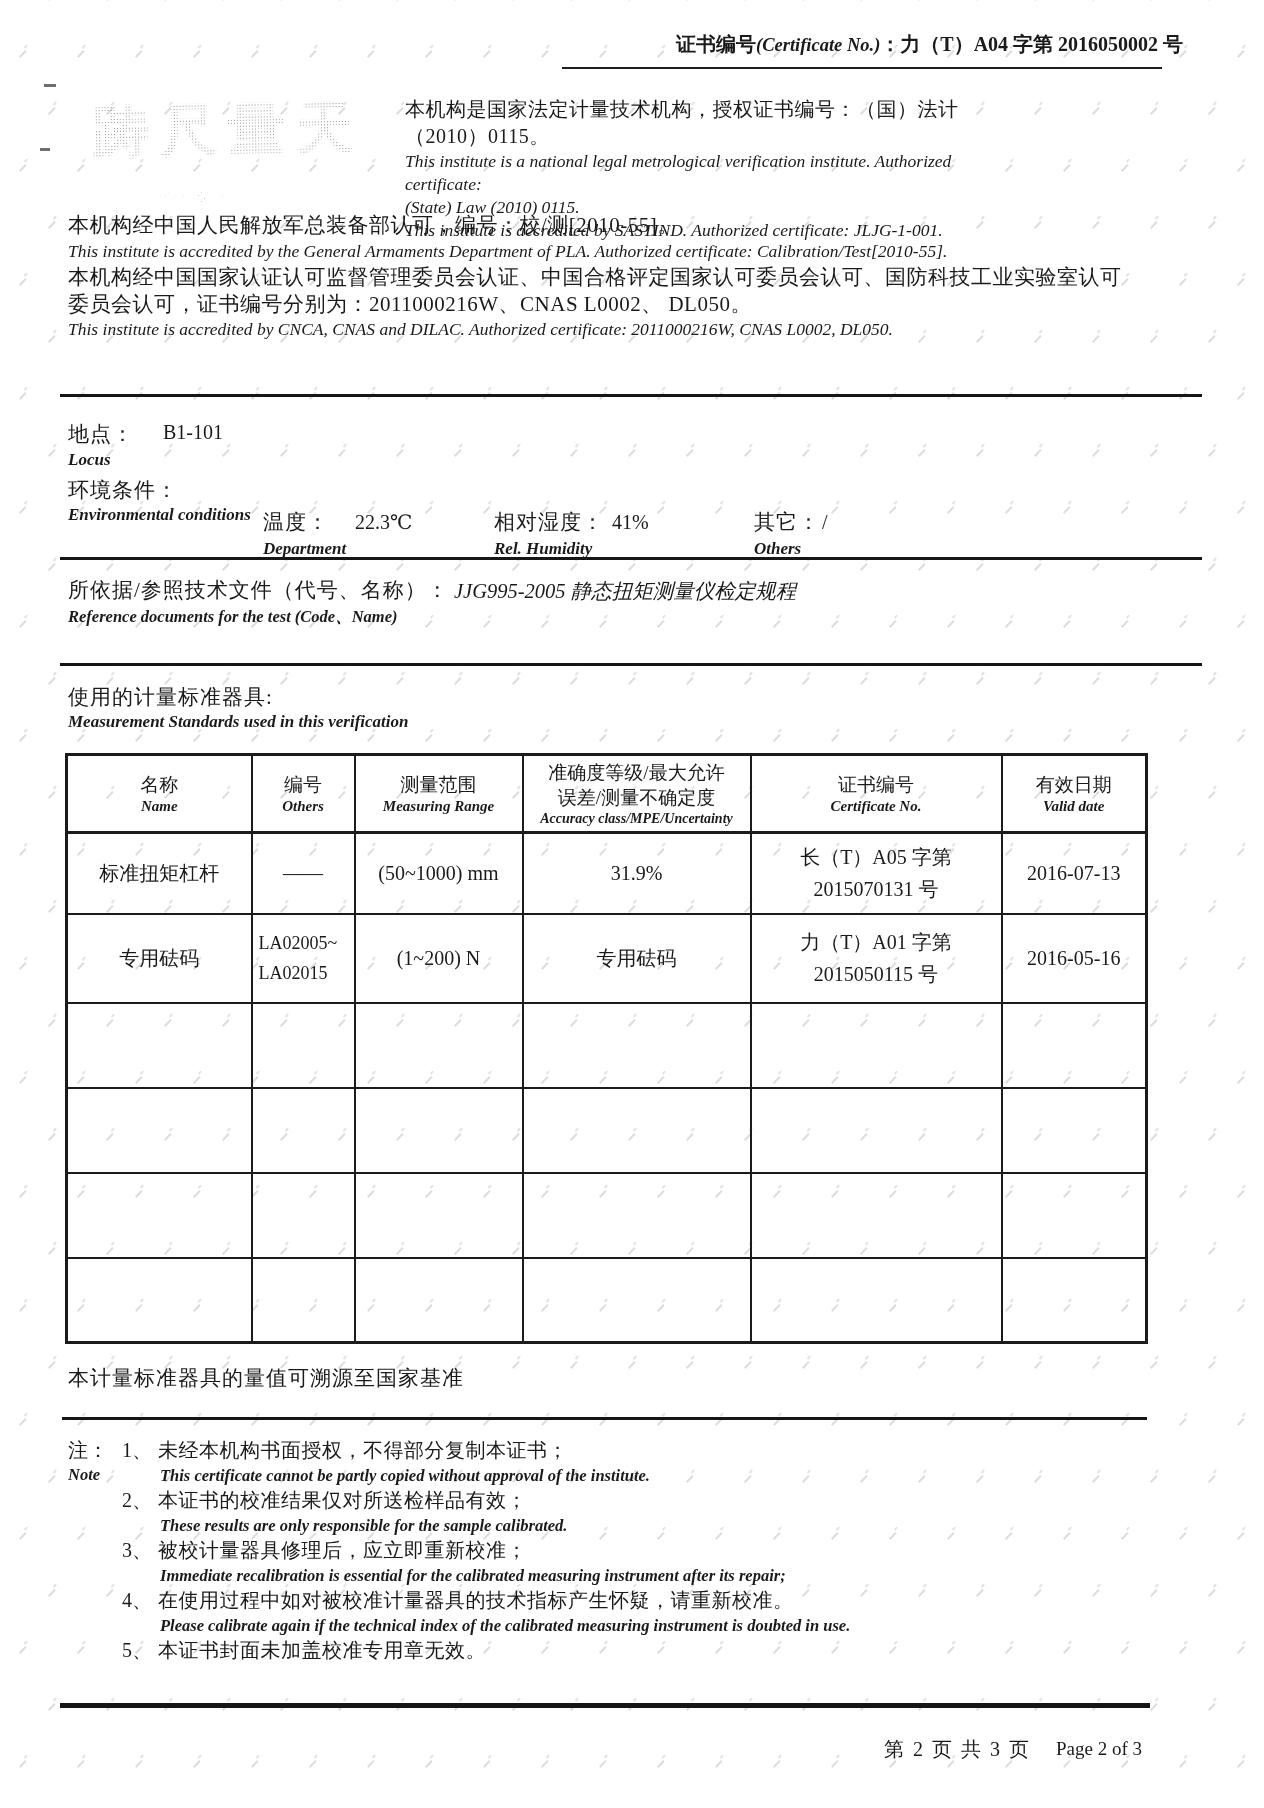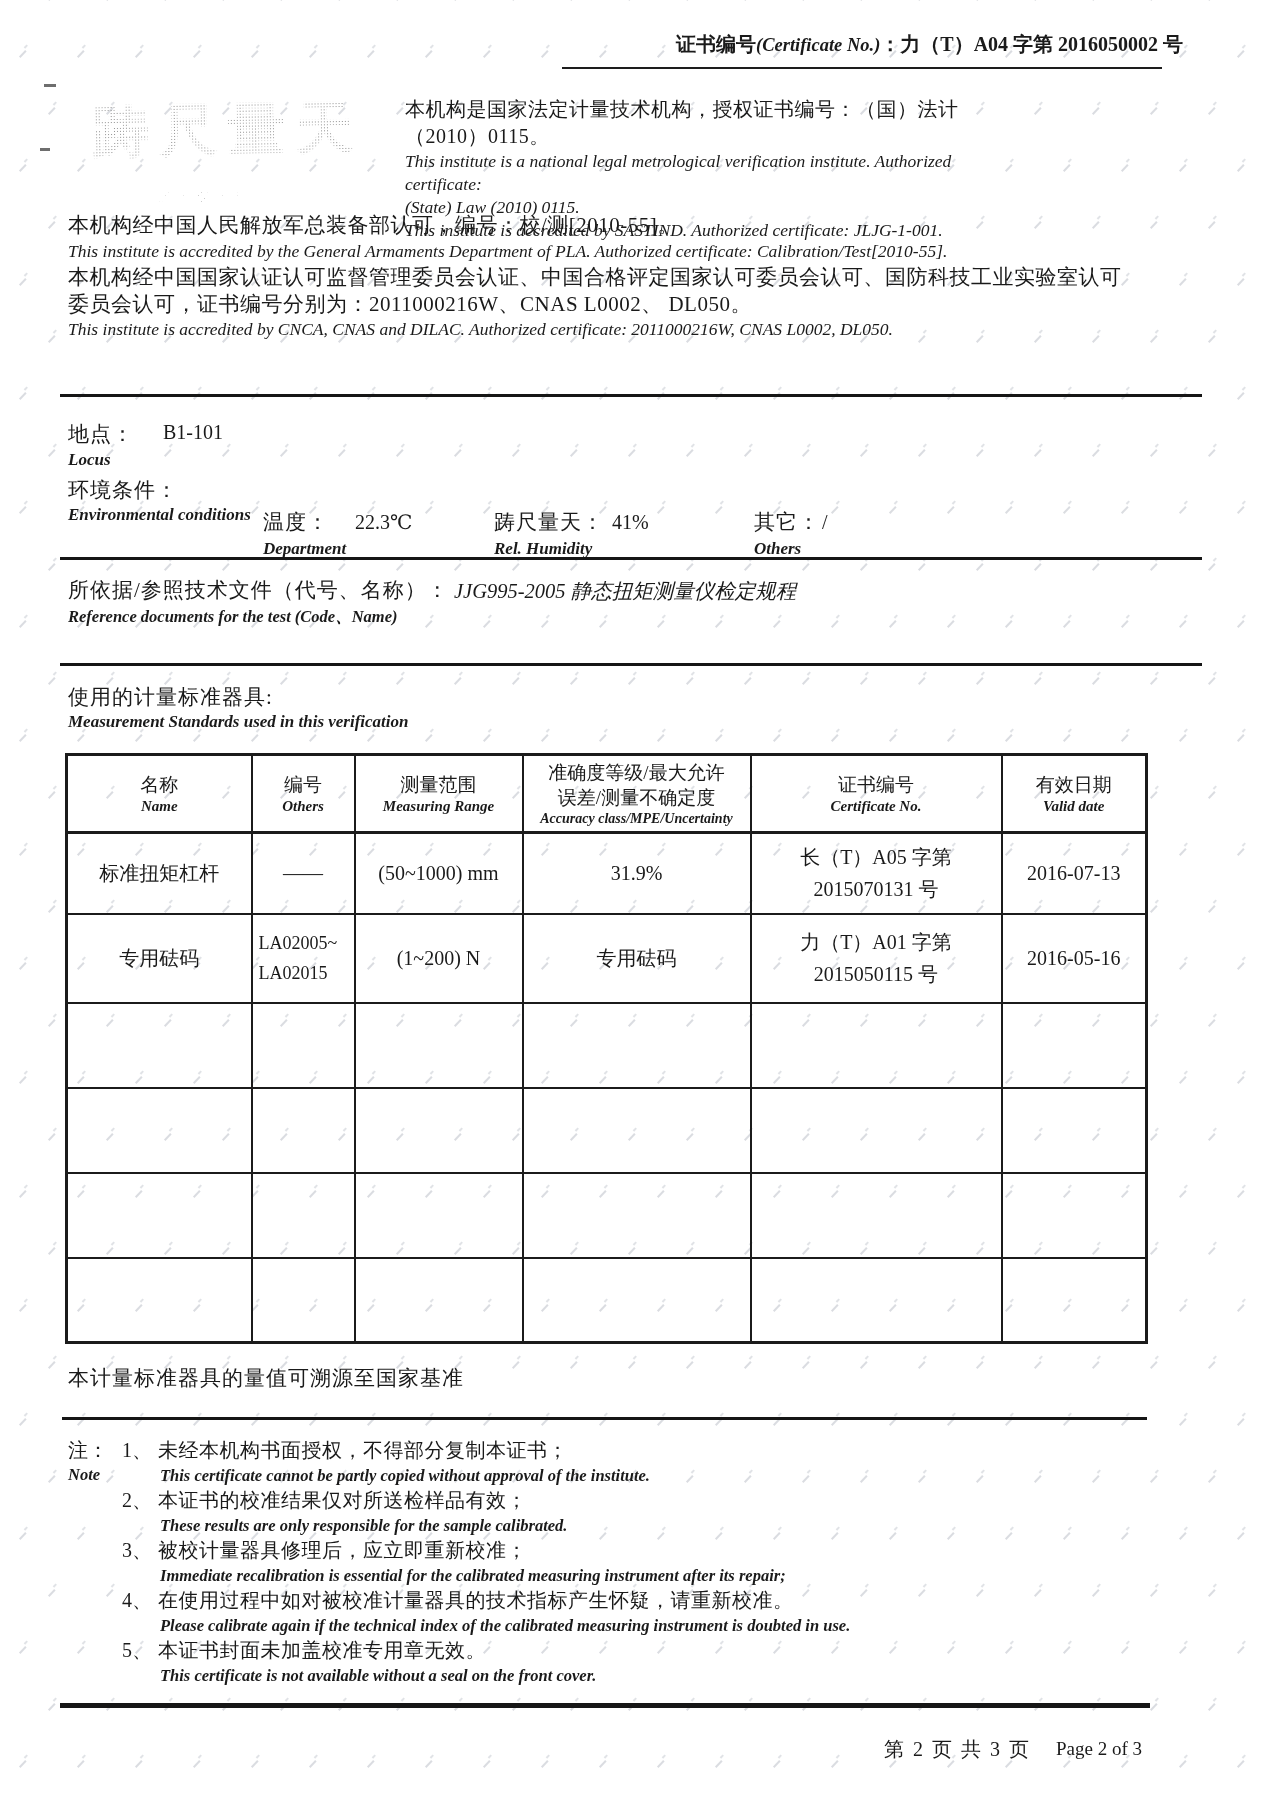--- a/index.html
+++ b/index.html
@@ -839,21 +839,21 @@
   <span class="abs en-l" style="left:68px;top:450px;">Locus</span>
 
   <span class="abs cn-l" style="left:68px;top:476px;">环境条件：</span>
   <span class="abs en-l" style="left:68px;top:505px;">Environmental conditions</span>
 
   <div class="abs env-group" style="left:263px;top:508px;">
     <span class="cn-l">温度：</span><span class="cn-v" style="margin-left:26px;">22.3℃</span>
     <span class="en-l">Department</span>
   </div>
   <div class="abs env-group" style="left:494px;top:508px;">
-    <span class="cn-l">踌尺量天：</span><span class="cn-v" style="margin-left:8px;">41%</span>
+    <span class="cn-l">相对湿度：</span><span class="cn-v" style="margin-left:8px;">41%</span>
     <span class="en-l">Rel. Humidity</span>
   </div>
   <div class="abs env-group" style="left:754px;top:508px;">
     <span class="cn-l">其它：</span><span class="cn-v" style="margin-left:2px;">/</span>
     <span class="en-l">Others</span>
   </div>
 
   <div class="rule" style="left:60px;top:557px;width:1142px;height:3px;"></div>
 
   <span class="abs cn-l" style="left:68px;top:576px;">所依据/参照技术文件（代号、名称）：</span>
@@ -1005,21 +1005,20 @@
         <div class="note-en">Immediate recalibration is essential for the calibrated measuring instrument after its repair;</div>
       </div>
       <div class="note-item">
         <span class="note-no">4、</span>
         <div class="note-cn">在使用过程中如对被校准计量器具的技术指标产生怀疑，请重新校准。</div>
         <div class="note-en">Please calibrate again if the technical index of the calibrated measuring instrument is doubted in use.</div>
       </div>
       <div class="note-item">
         <span class="note-no">5、</span>
         <div class="note-cn">本证书封面未加盖校准专用章无效。</div>
-        <div class="note-en">This certificate is not available without a seal on the front cover.</div>
       </div>
     </div>
 
   <div class="rule" style="left:60px;top:1703px;width:1090px;height:5px;"></div>
 
   <span class="abs footer-cn" style="left:884px;top:1736px;">第 2 页 共 3 页</span>
   <span class="abs footer-en" style="left:1056px;top:1738px;">Page 2 of 3</span>
 
 </div>
 

